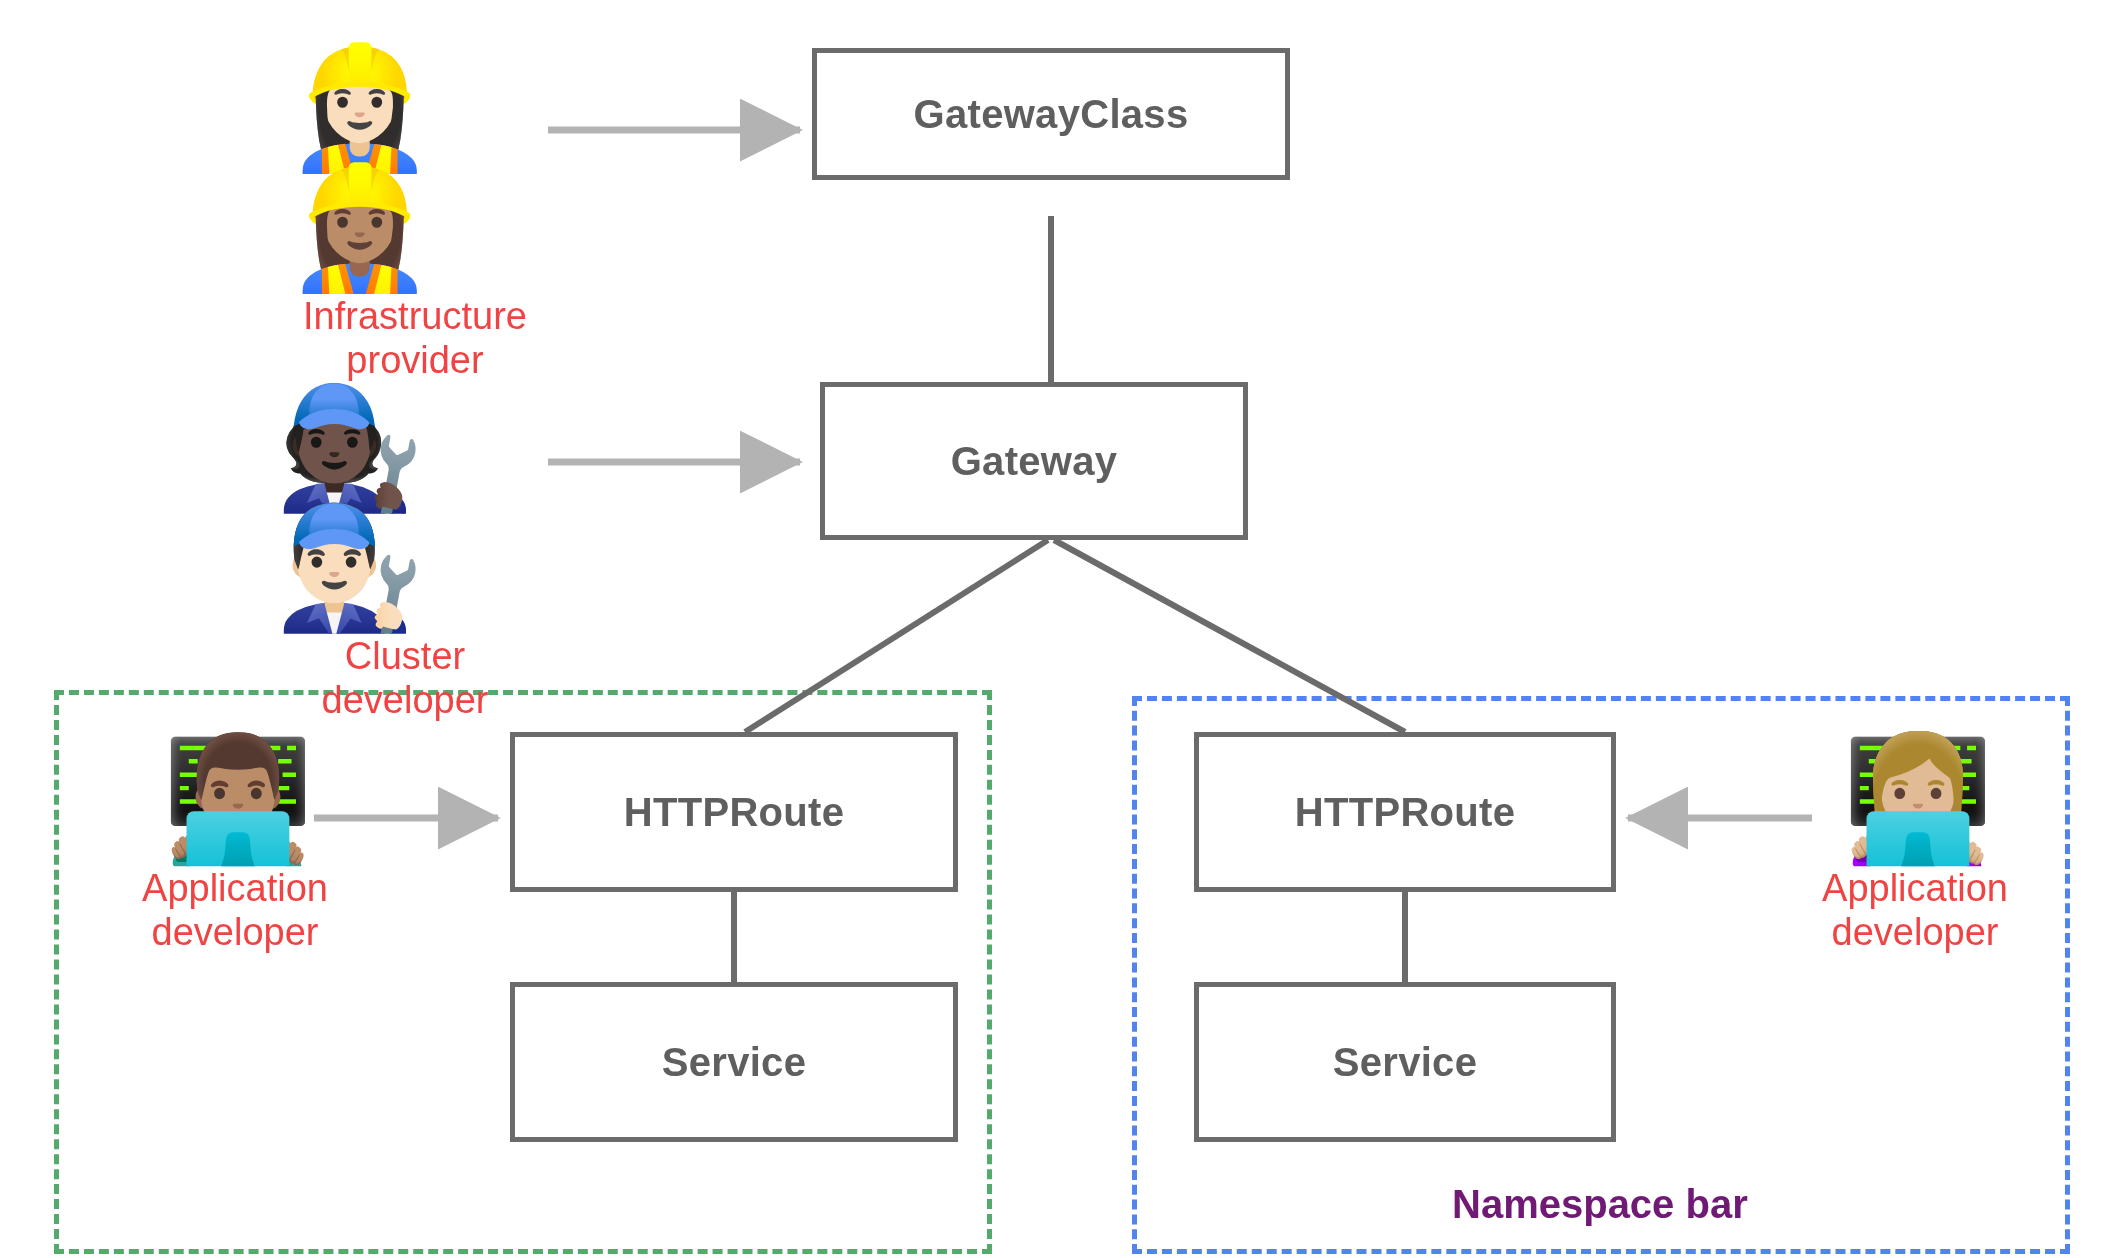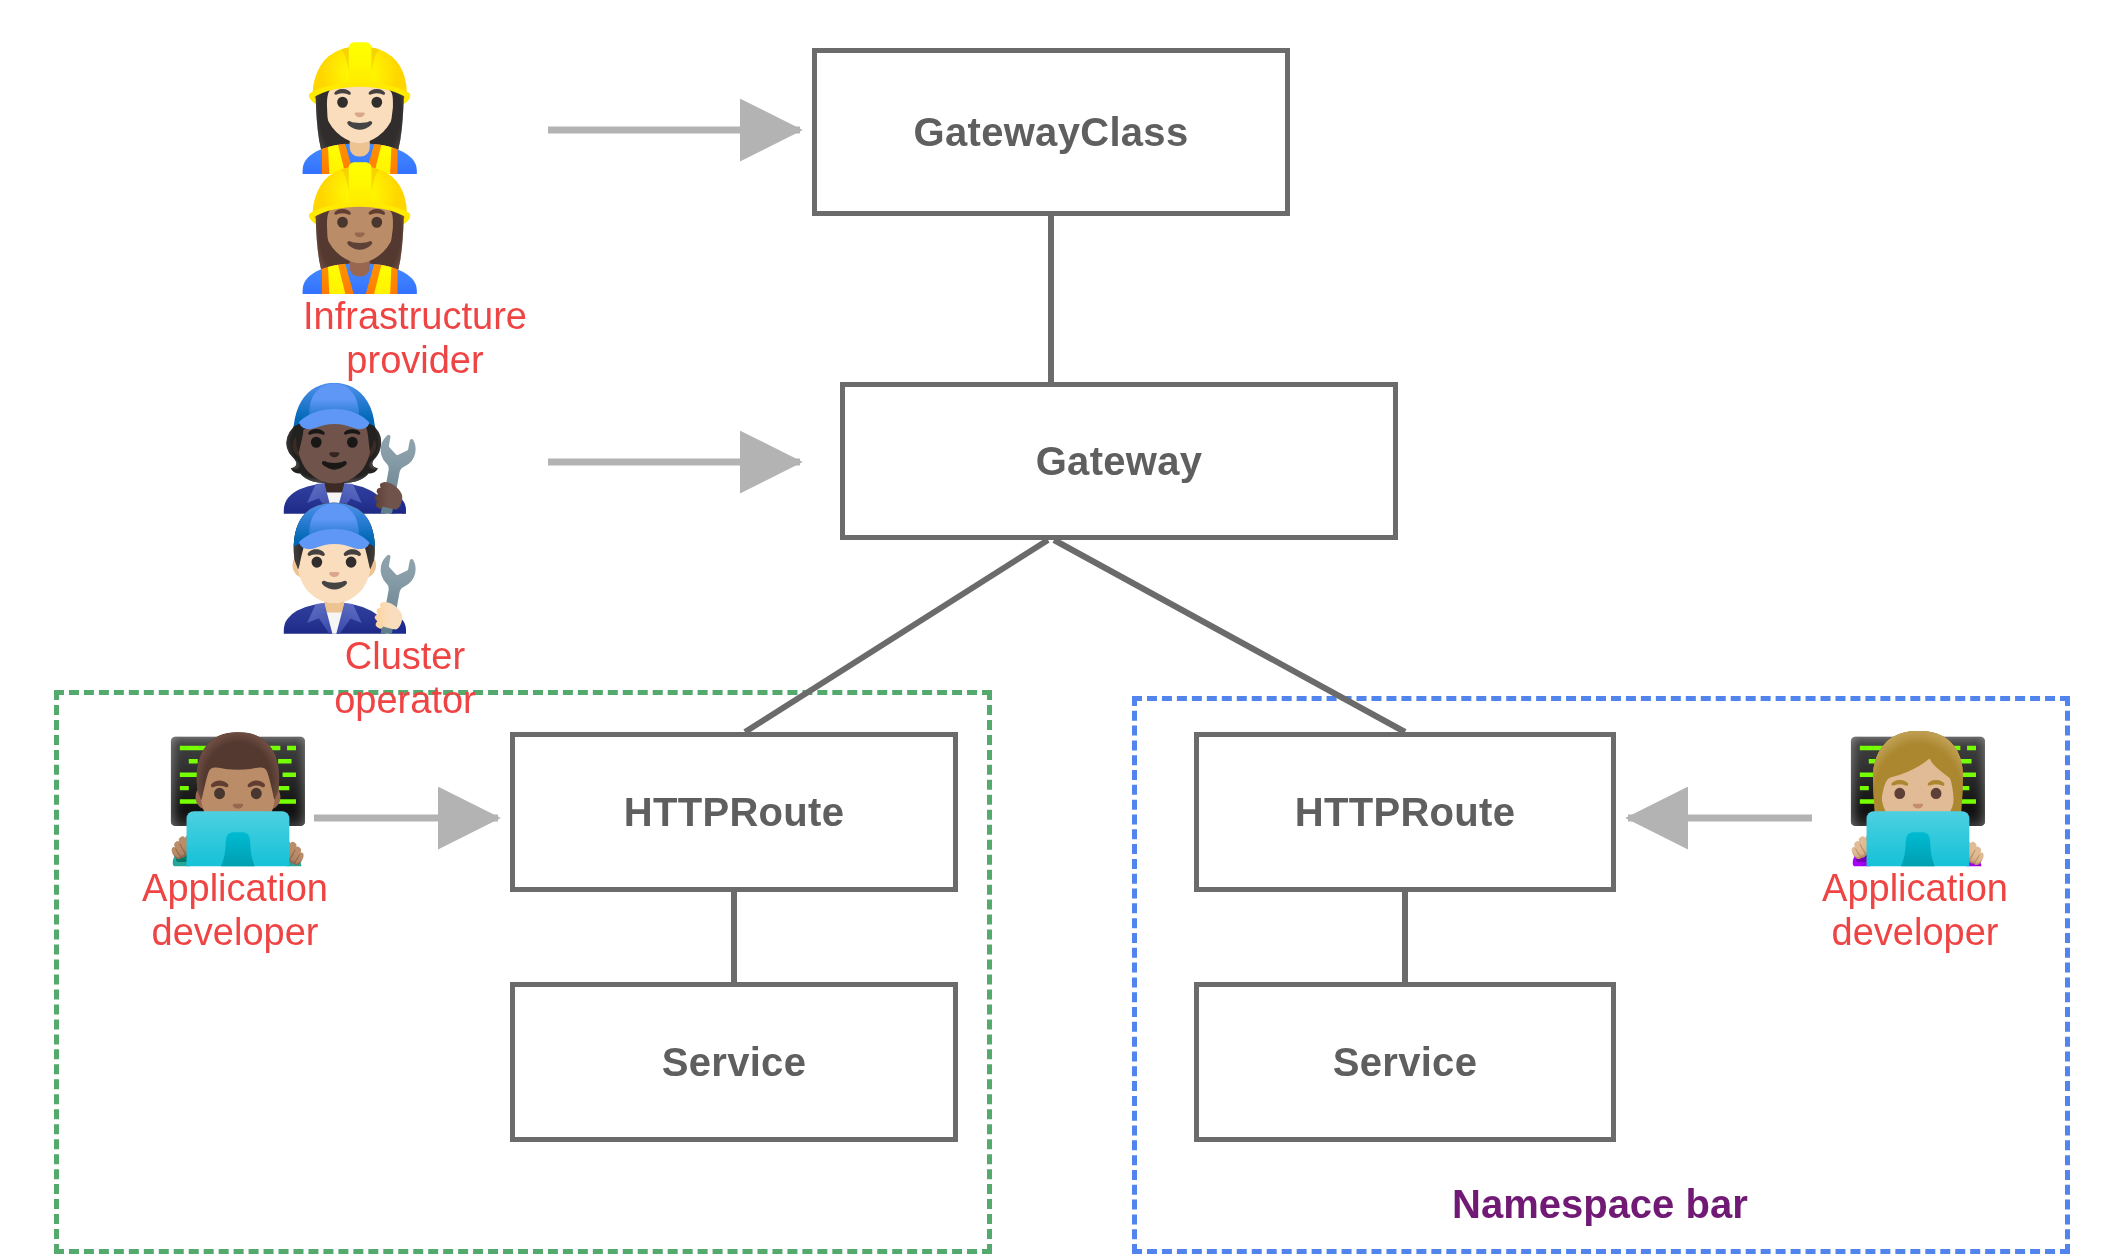--- a/index.html
+++ b/index.html
@@ -29,22 +29,22 @@
     z-index: 4;
   }
   .res-label {
     font-family: "Liberation Sans", sans-serif;
     font-weight: bold;
     font-size: 40px;
     color: #5f5f5f;
     letter-spacing: 0.3px;
     white-space: nowrap;
   }
-  #box-gatewayclass { left: 812px; top: 48px;  width: 478px; height: 168px; }
-  #box-gateway      { left: 840px; top: 382px; width: 558px; height: 158px; }
+  #box-gatewayclass { left: 812px; top: 48px;  width: 478px; height: 132px; }
+  #box-gateway      { left: 820px; top: 382px; width: 428px; height: 158px; }
   #box-httproute-foo{ left: 510px; top: 732px; width: 448px; height: 160px; }
   #box-service-foo  { left: 510px; top: 982px; width: 448px; height: 160px; }
   #box-httproute-bar{ left: 1194px;top: 732px; width: 422px; height: 160px; }
   #box-service-bar  { left: 1194px;top: 982px; width: 422px; height: 160px; }
 
   
   .ns-box {
     position: absolute;
     box-sizing: border-box;
     border: 5px dashed;
@@ -167,21 +167,21 @@
 
   <div class="persona" id="persona-infra">
     <div class="persona-emojis">👷🏻‍♀️👷🏽‍♀️</div>
     <div class="persona-caption">Infrastructure
 provider</div>
   </div>
 
   <div class="persona" id="persona-cluster">
     <div class="persona-emojis">🧑🏿‍🔧👨🏻‍🔧</div>
     <div class="persona-caption">Cluster
-operator</div>
+developer</div>
   </div>
 
   <div class="persona" id="persona-dev-foo">
     <div class="persona-emojis small">👨🏽‍💻</div>
     <div class="persona-caption">Application
 developer</div>
   </div>
 
   <div class="persona" id="persona-dev-bar">
     <div class="persona-emojis small">👩🏼‍💻</div>

